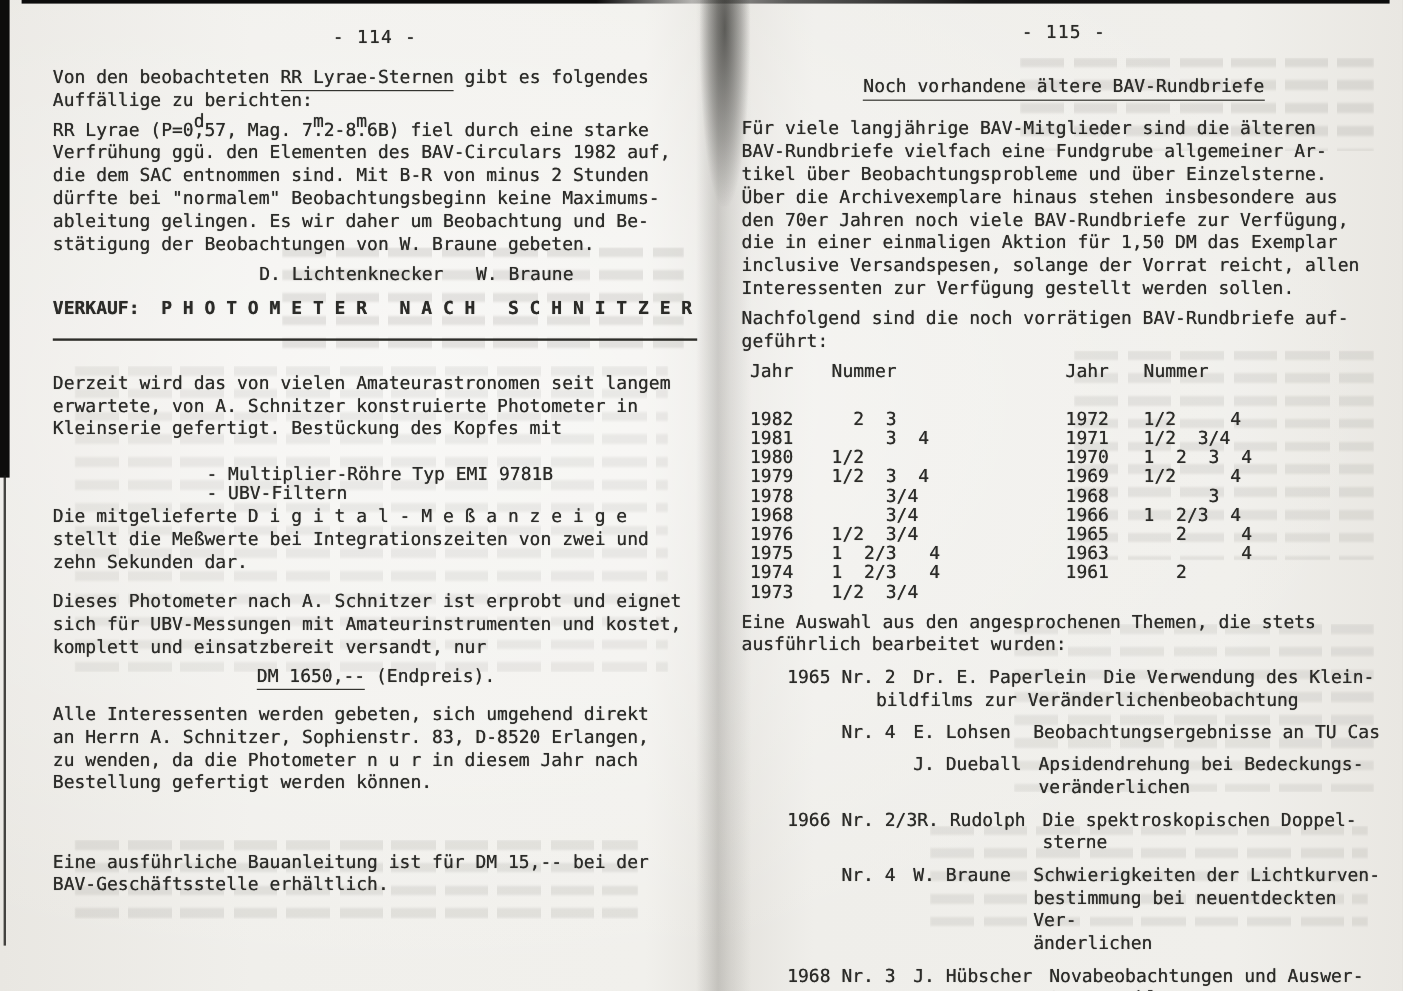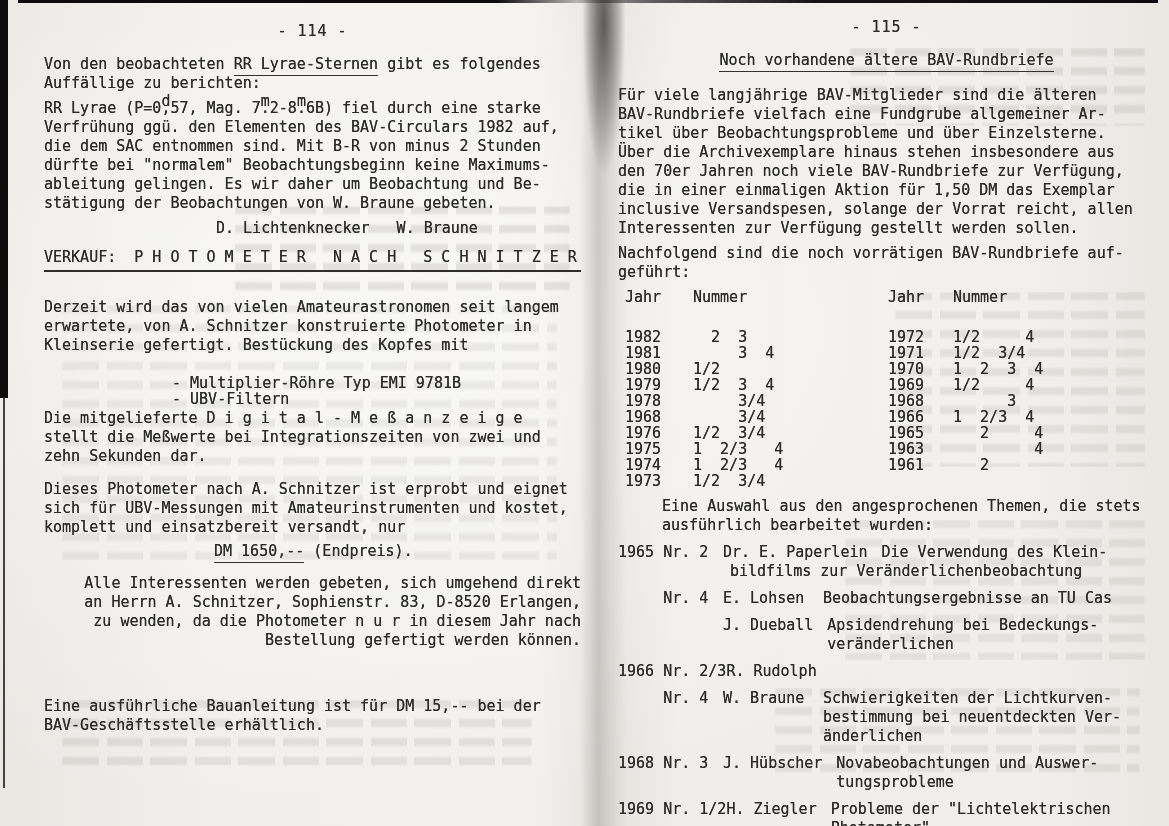--- a/index.html
+++ b/index.html
@@ -33,42 +33,42 @@
     mask-image:repeating-linear-gradient(90deg,#000 0 37px,transparent 37px 45px,#000 45px 81px,transparent 81px 88px);}
   .page{position:absolute;}
   .page-left{left:44px;top:22px;width:537px;}
   .page-right{left:618px;top:18px;width:537px;}
   .pagenum{text-align:center;letter-spacing:1px;}
   .para{white-space:pre-line;margin:0;}
   .ul{border-bottom:1.6px solid #33332f;padding-bottom:2px;}
   .sup{display:inline-block;width:0;transform:translateY(-7px);}
   .sig{white-space:pre;margin-left:172px;}
   .attn{text-align:center;}
-  .sale-head{display:block;border-bottom:2px solid #2e2e2a;padding-bottom:3px;white-space:pre;}
+  .sale-head{display:block;border-bottom:2px solid #2e2e2a;padding-bottom:15px;white-space:pre;font-weight:bold;}
   .bullets{margin-left:128px;line-height:16px;}
   .price-line{margin-left:170px;white-space:pre;}
   .r-head{text-align:center;}
   .r-head span{border-bottom:1.6px solid #33332f;padding-bottom:2px;}
   
   .rb-table{margin-top:6px;}
   .rb-row{display:flex;line-height:16px;padding-left:7px;white-space:pre;}
   .rb-row.head{line-height:19px;margin-bottom:22px;}
   .c-y1{flex:0 0 68px;}
   .c-n1{flex:0 0 195px;}
   .c-y2{flex:0 0 65px;}
   .c-n2{flex:1;}
   
   .topic{margin-top:8px;}
   .topic-row{display:flex;align-items:flex-start;}
-  .t-ref{flex:0 0 105px;white-space:pre;}
+  .t-ref{flex:0 0 105px;white-space:pre;margin-left:38px;}
   .t-auth{flex:0 0 auto;min-width:86px;padding-right:14px;white-space:pre;}
   .t-title{flex:1;white-space:pre-line;}
   .topic-cont{margin-left:112px;white-space:pre;}
-  .mt6{margin-top:6px;} .mt8{margin-top:8px;margin-left:44px;}
-  .mt10{margin-top:10px;} .mt12{margin-top:14px;text-align:center;} .mt13{margin-top:13px;text-align:right;}
+  .mt6{margin-top:6px;} .mt8{margin-top:8px;}
+  .mt10{margin-top:10px;} .mt12{margin-top:26px;text-align:center;} .mt13{margin-top:13px;}
   .mt14{margin-top:14px;} .mt16{margin-top:16px;} .mt26{margin-top:26px;}
   .mt33{margin-top:33px;} .mt5{margin-top:5px;} .mt3{margin-top:20px;} .mt2{margin-top:2px;}
   .mt47{margin-top:47px;}
 </style>
 </head>
 <body>
 
 <div class="scan">
 
   <div class="edge-top"></div>
@@ -197,20 +197,22 @@
             <span class="t-ref"></span>
             <span class="t-auth">J. Dueball</span>
             <span class="t-title">Apsidendrehung bei Bedeckungs-
 veränderlichen</span>
           </div>
         </div>
         <div class="topic">
           <div class="topic-row">
             <span class="t-ref">1966 Nr. 2/3</span>
             <span class="t-auth">R. Rudolph</span>
+            <span class="t-title">Die spektroskopischen Doppel-
+sterne</span>
           </div>
         </div>
         <div class="topic">
           <div class="topic-row">
             <span class="t-ref">     Nr. 4</span>
             <span class="t-auth">W. Braune</span>
             <span class="t-title">Schwierigkeiten der Lichtkurven-
 bestimmung bei neuentdeckten Ver-
 änderlichen</span>
           </div>

